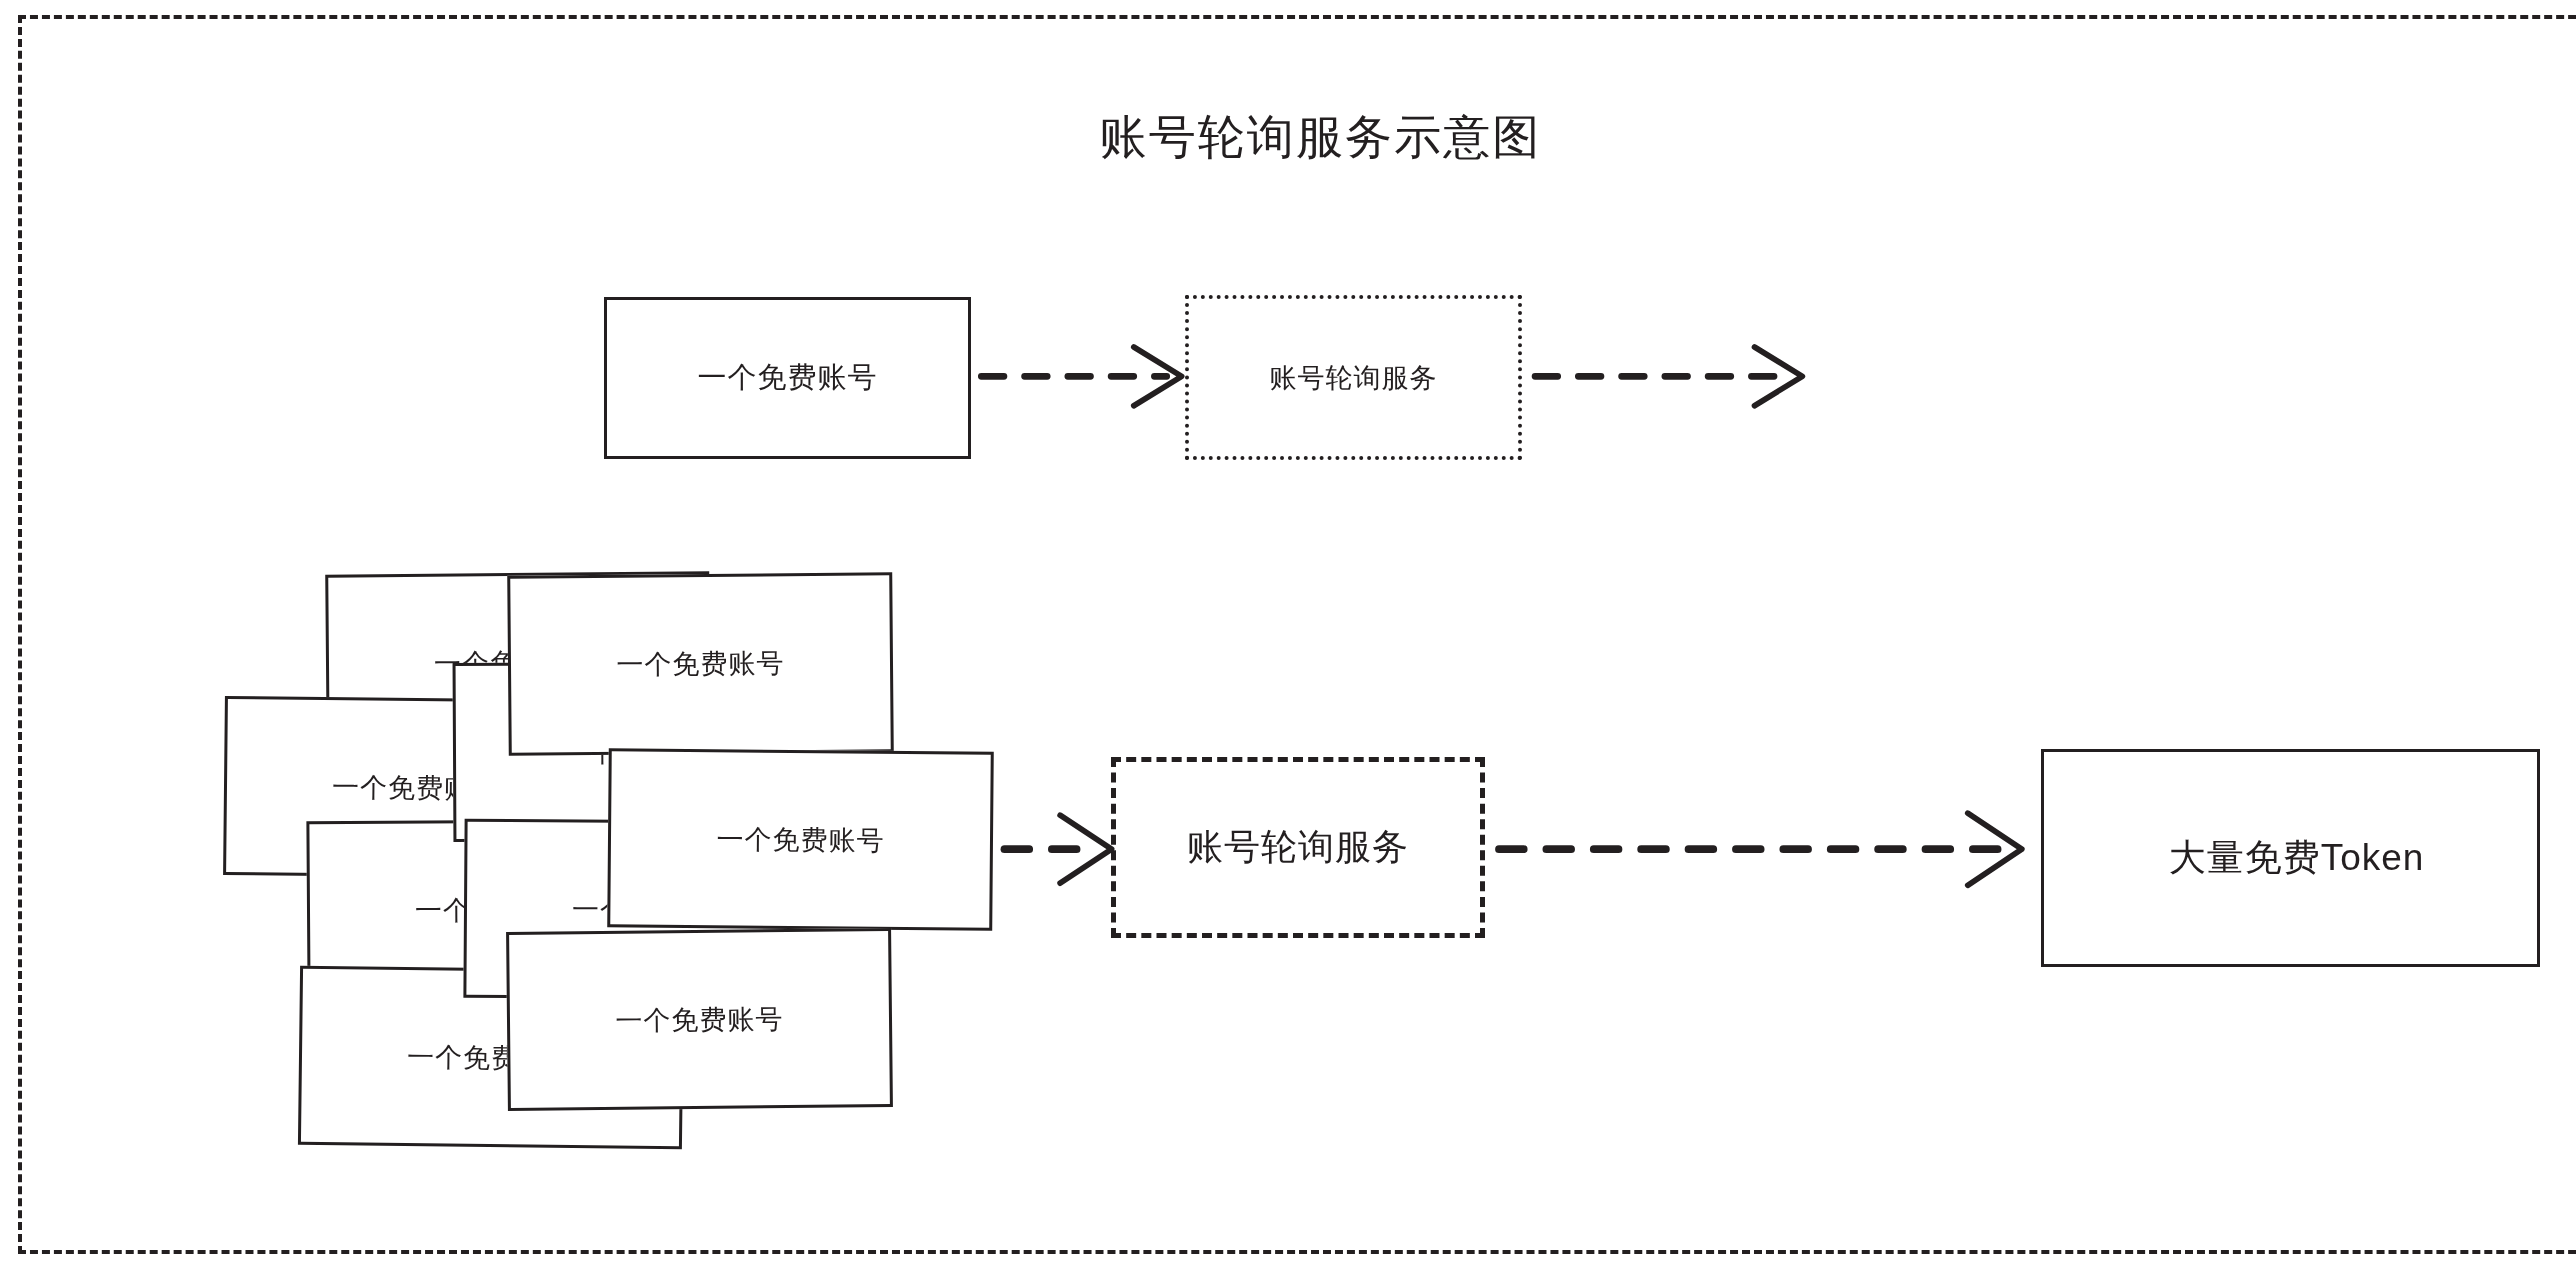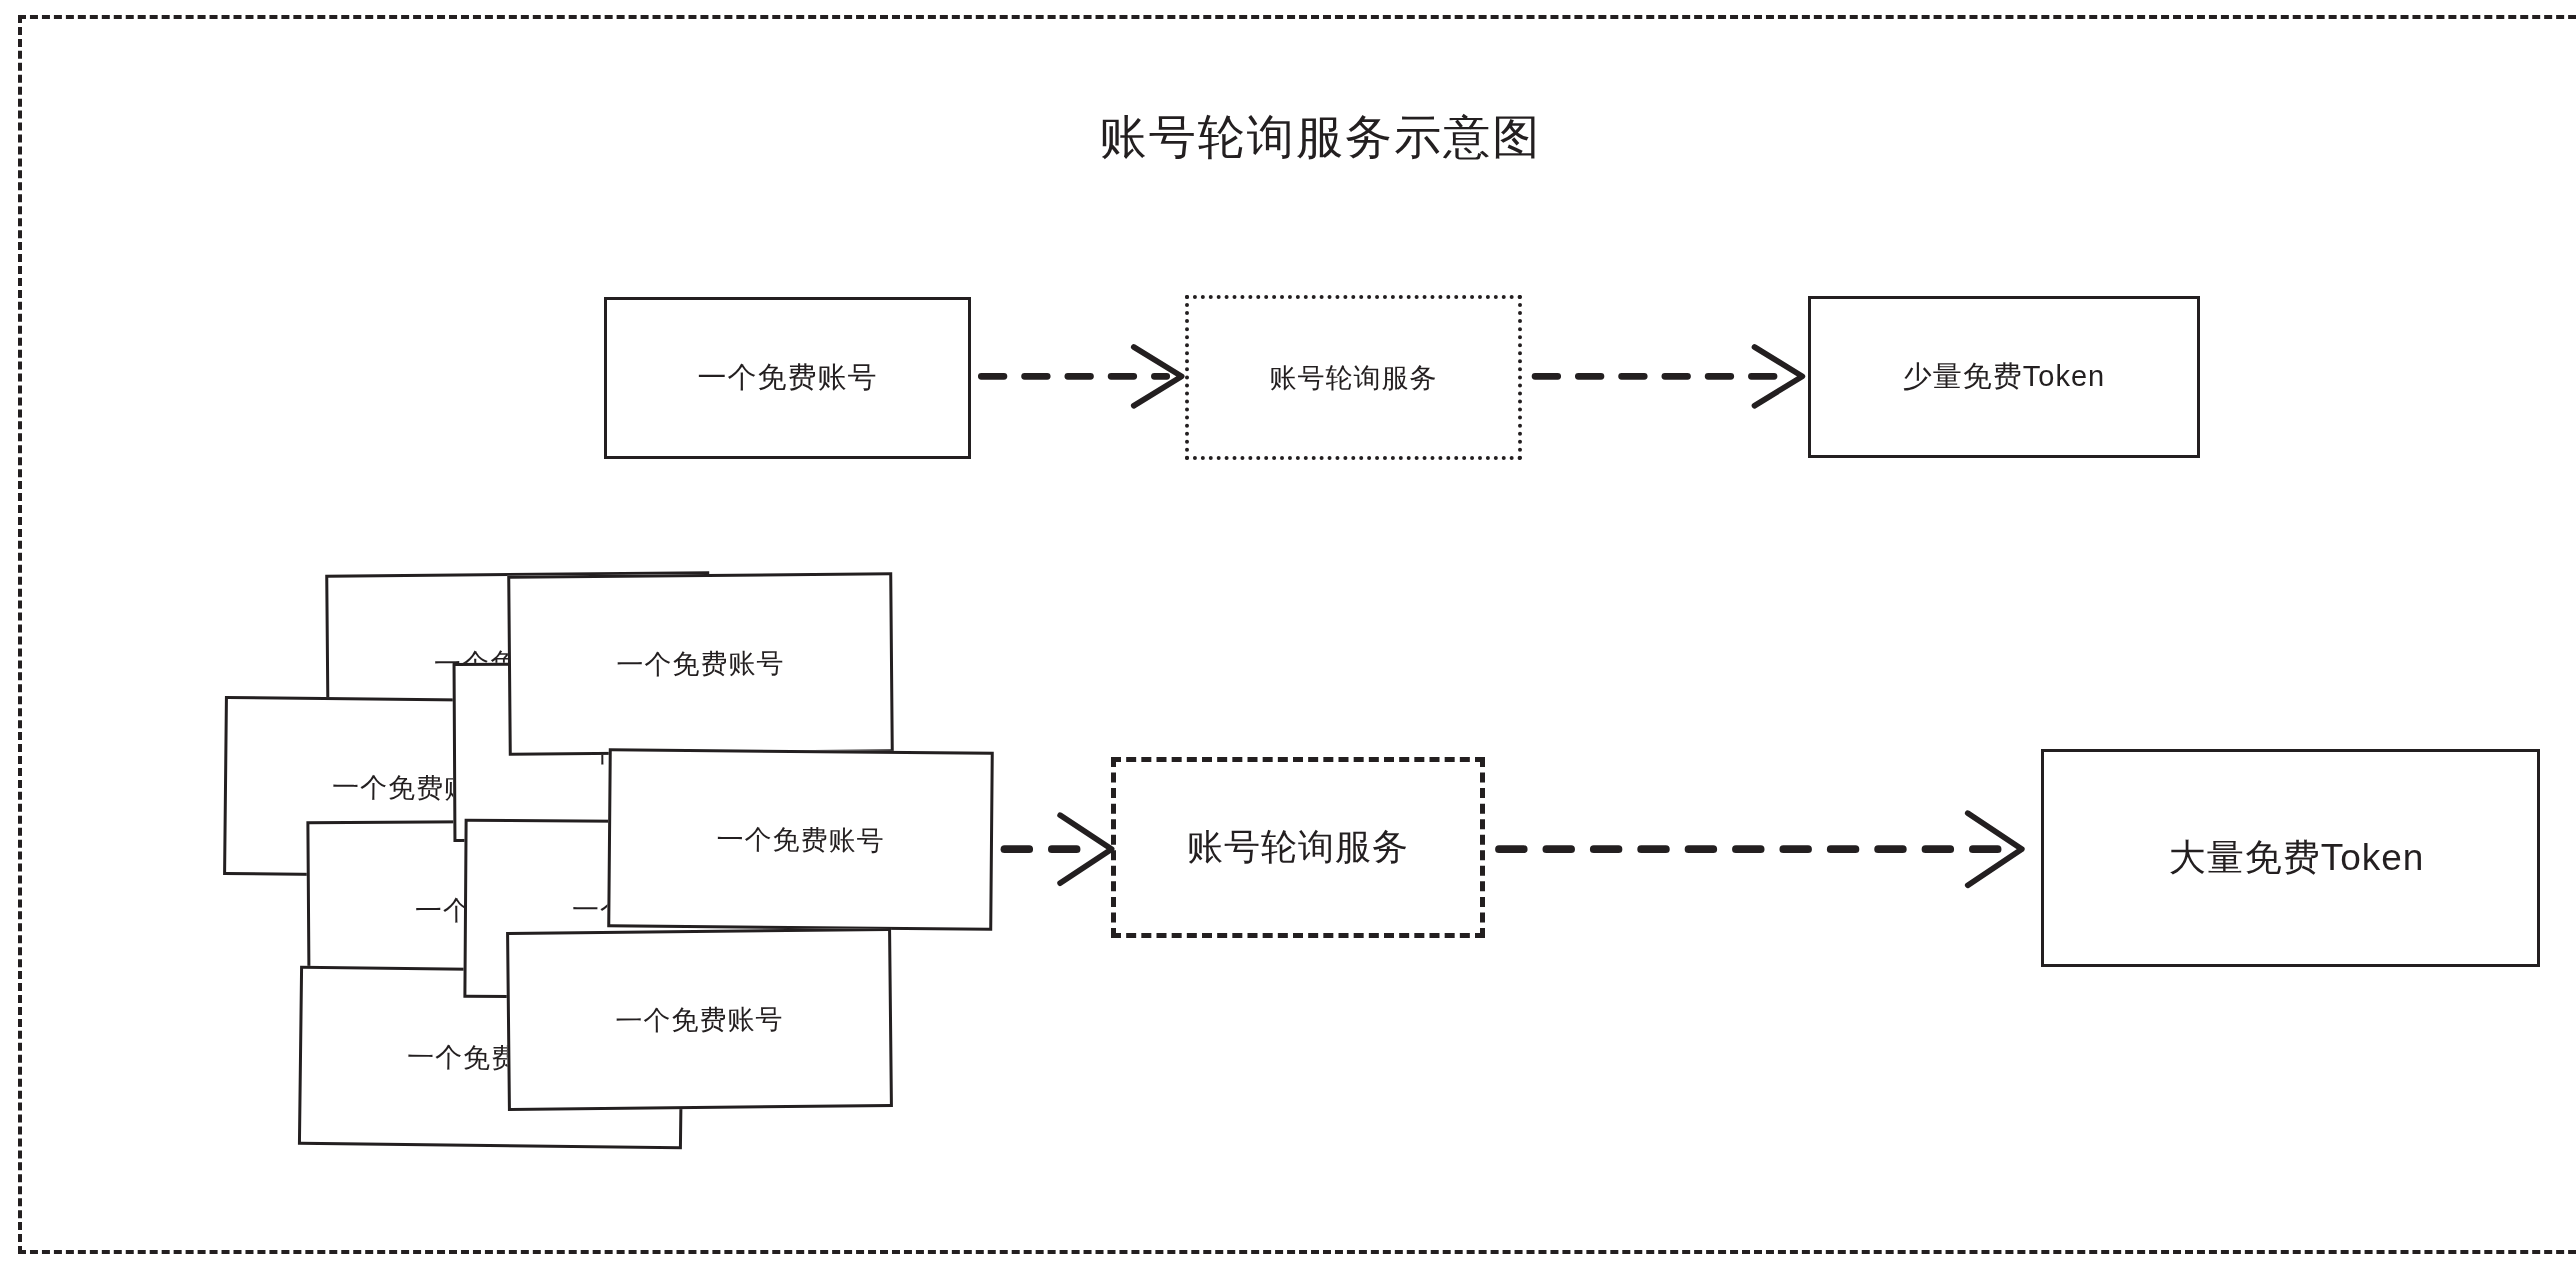--- a/index.html
+++ b/index.html
@@ -131,23 +131,20 @@
   <div id="page-title">账号轮询服务示意图</div>
 
   <div class="node node-solid" style="left:604px; top:297px; width:367px; height:162px;">
     <span class="node-label" style="font-size:29px;">一个免费账号</span>
   </div>
 
   <div class="node node-dotted" style="left:1185px; top:295px; width:337px; height:165px;">
     <span class="node-label" style="font-size:27px;">账号轮询服务</span>
   </div>
 
-  <div class="node node-solid" style="left:1808px; top:296px; width:392px; height:162px;">
-    <span class="node-label" style="font-size:29px;">少量免费Token</span>
-  </div>
 
   <div id="stack">
 
     <div class="stack-card" style="left:326px; top:573px; width:384px; height:179px; transform:rotate(-0.5deg);">
       <span class="node-label">一个免费账号</span>
     </div>
 
     <div class="stack-card" style="left:224px; top:698px; width:384px; height:179px; transform:rotate(0.6deg);">
       <span class="node-label">一个免费账号</span>
     </div>

